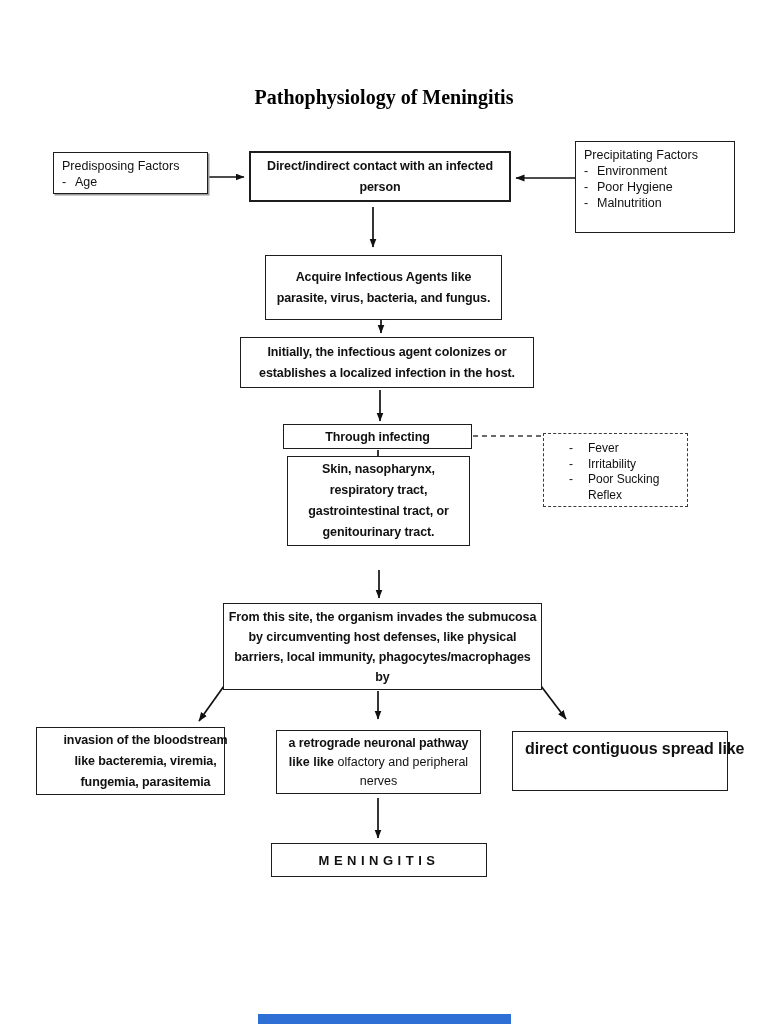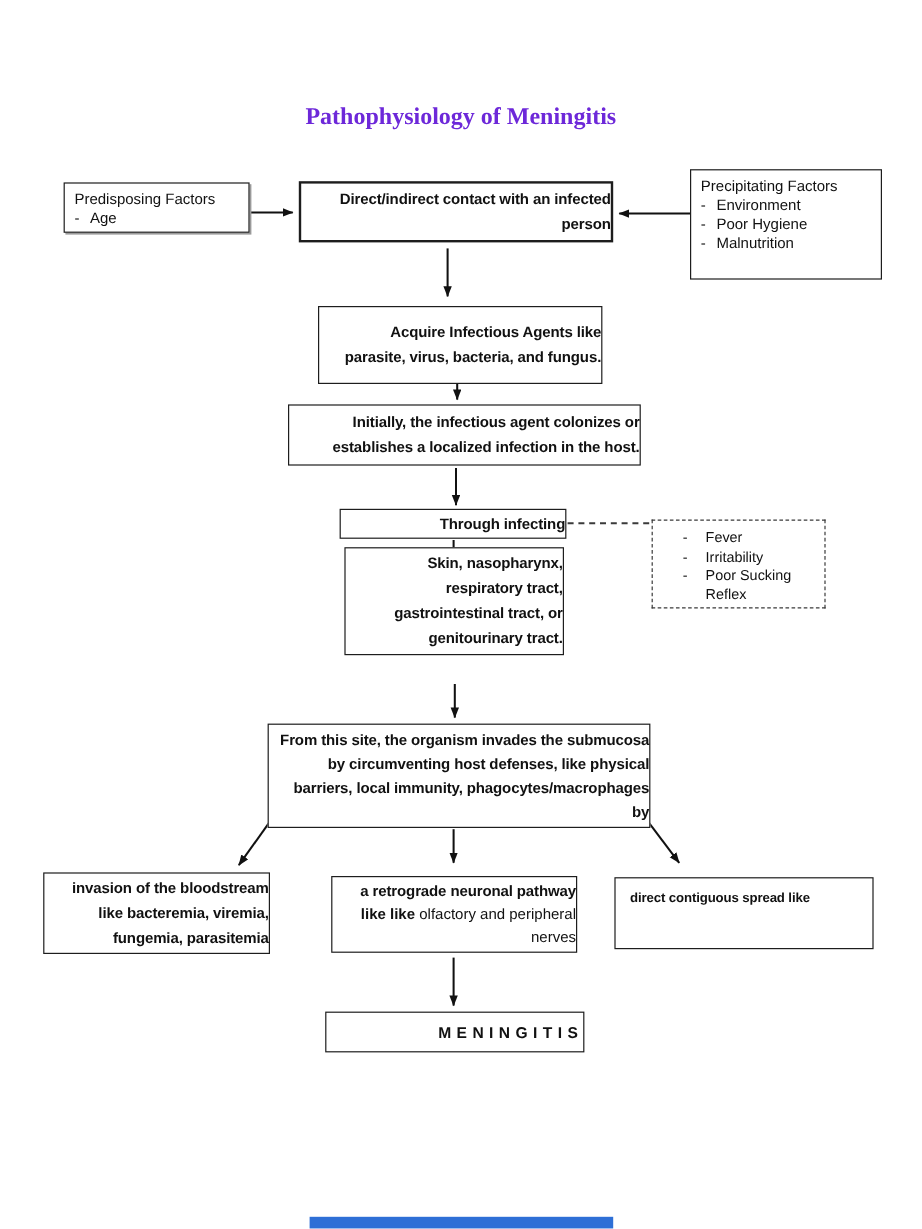--- a/index.html
+++ b/index.html
@@ -1,36 +1,36 @@
 <!DOCTYPE html>
 <html><head>
 <meta charset="utf-8">
 <style>
   html,body{margin:0;padding:0;background:#fff;}
   .page{position:relative;width:768px;height:1024px;background:#ffffff;overflow:hidden;
         font-family:"Liberation Sans",sans-serif;color:#111;}
   .title{position:absolute;left:0;top:86px;width:768px;text-align:center;
-         font-family:"Liberation Serif",serif;font-weight:bold;font-size:20px;color:#6d28d9;}
+         font-family:"Liberation Serif",serif;font-weight:bold;font-size:20px;color:#000000;}
   .box{position:absolute;box-sizing:border-box;border:1.6px solid #1d1d1d;background:#fff;}
   .shadow{box-shadow:1.5px 1.5px 0 #9a9a9a;}
-  .center{display:flex;flex-direction:column;align-items:flex-end;justify-content:center;text-align:center;}
+  .center{display:flex;flex-direction:column;align-items:center;justify-content:center;text-align:center;}
   .bold{font-weight:bold;letter-spacing:-0.1px;}
   .ln{display:block;white-space:nowrap;}
   .fs125{font-size:12.5px;}
   .lh21 .ln{line-height:21px;}
   .lh20 .ln{line-height:20px;}
   .plain{font-size:12.5px;line-height:16px;padding:5px 8px;}
   .prow{display:flex;}
   .dash{display:inline-block;width:13px;}
   .dashedbox{position:absolute;box-sizing:border-box;border:1.6px dashed #3a3a3a;background:#fff;
              font-size:12px;padding:7px 4px 4px 10px;}
   .sym-row{display:flex;line-height:15.5px;}
   .sym-bullet{width:34px;text-align:center;flex:0 0 34px;}
   .sym-text{width:100px;}
-  .topleft{padding:8px 12px;font-size:11px;line-height:18px;}
+  .topleft{padding:8px 12px;font-size:16px;line-height:18px;}
   .meni{font-weight:bold;font-size:13px;letter-spacing:4.5px;}
   .arrows{position:absolute;left:0;top:0;width:768px;height:1024px;pointer-events:none;}
   .accentbar{position:absolute;left:258px;top:1014px;width:253px;height:10px;background:#2e6fd6;}
 </style>
 </head>
 <body>
 
 <div class="page">
 
   <div class="title">Pathophysiology of Meningitis</div>

